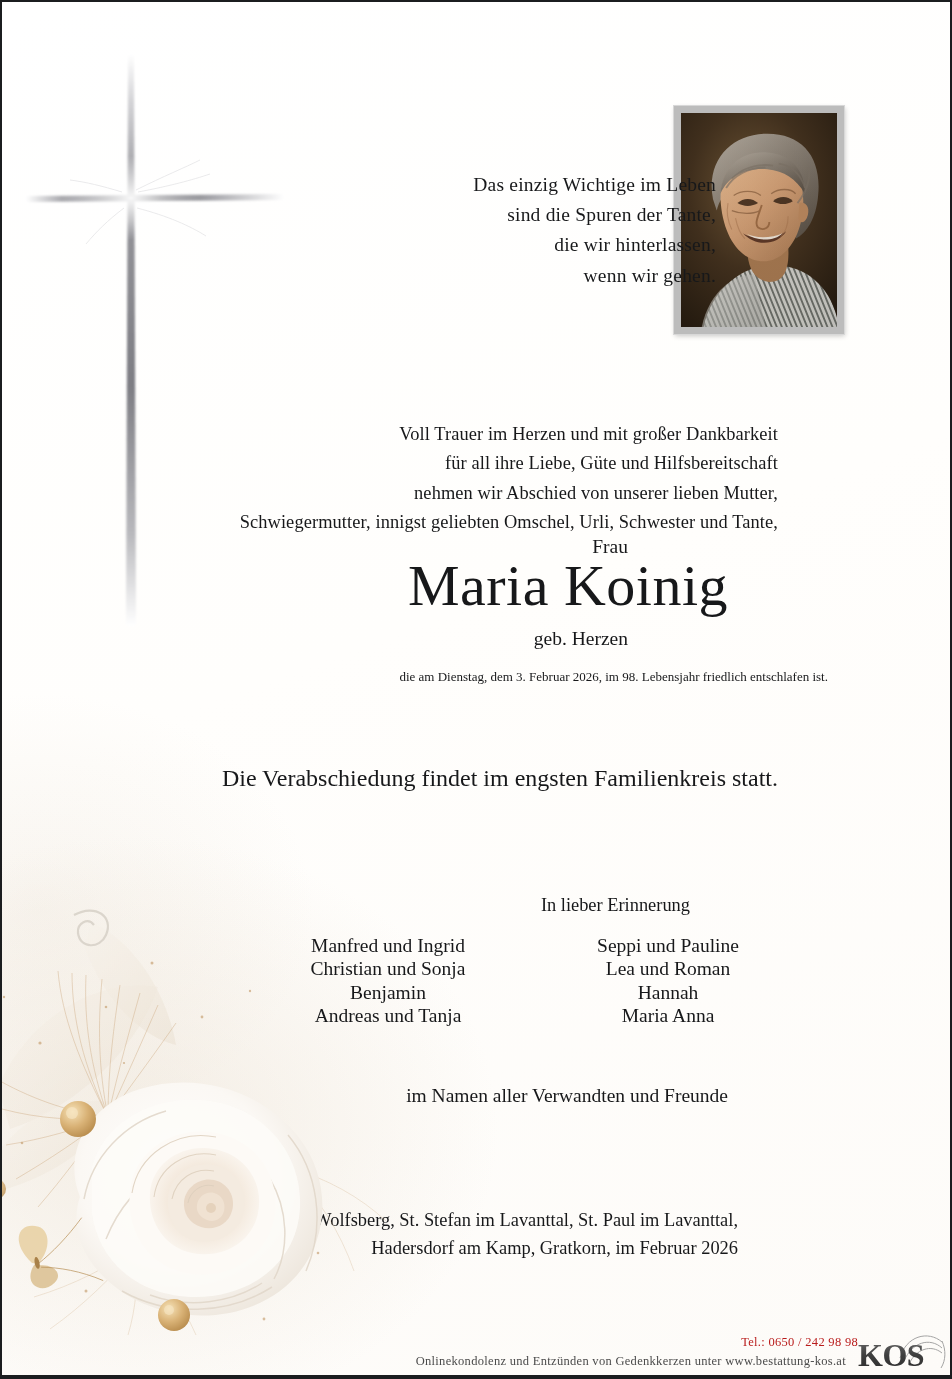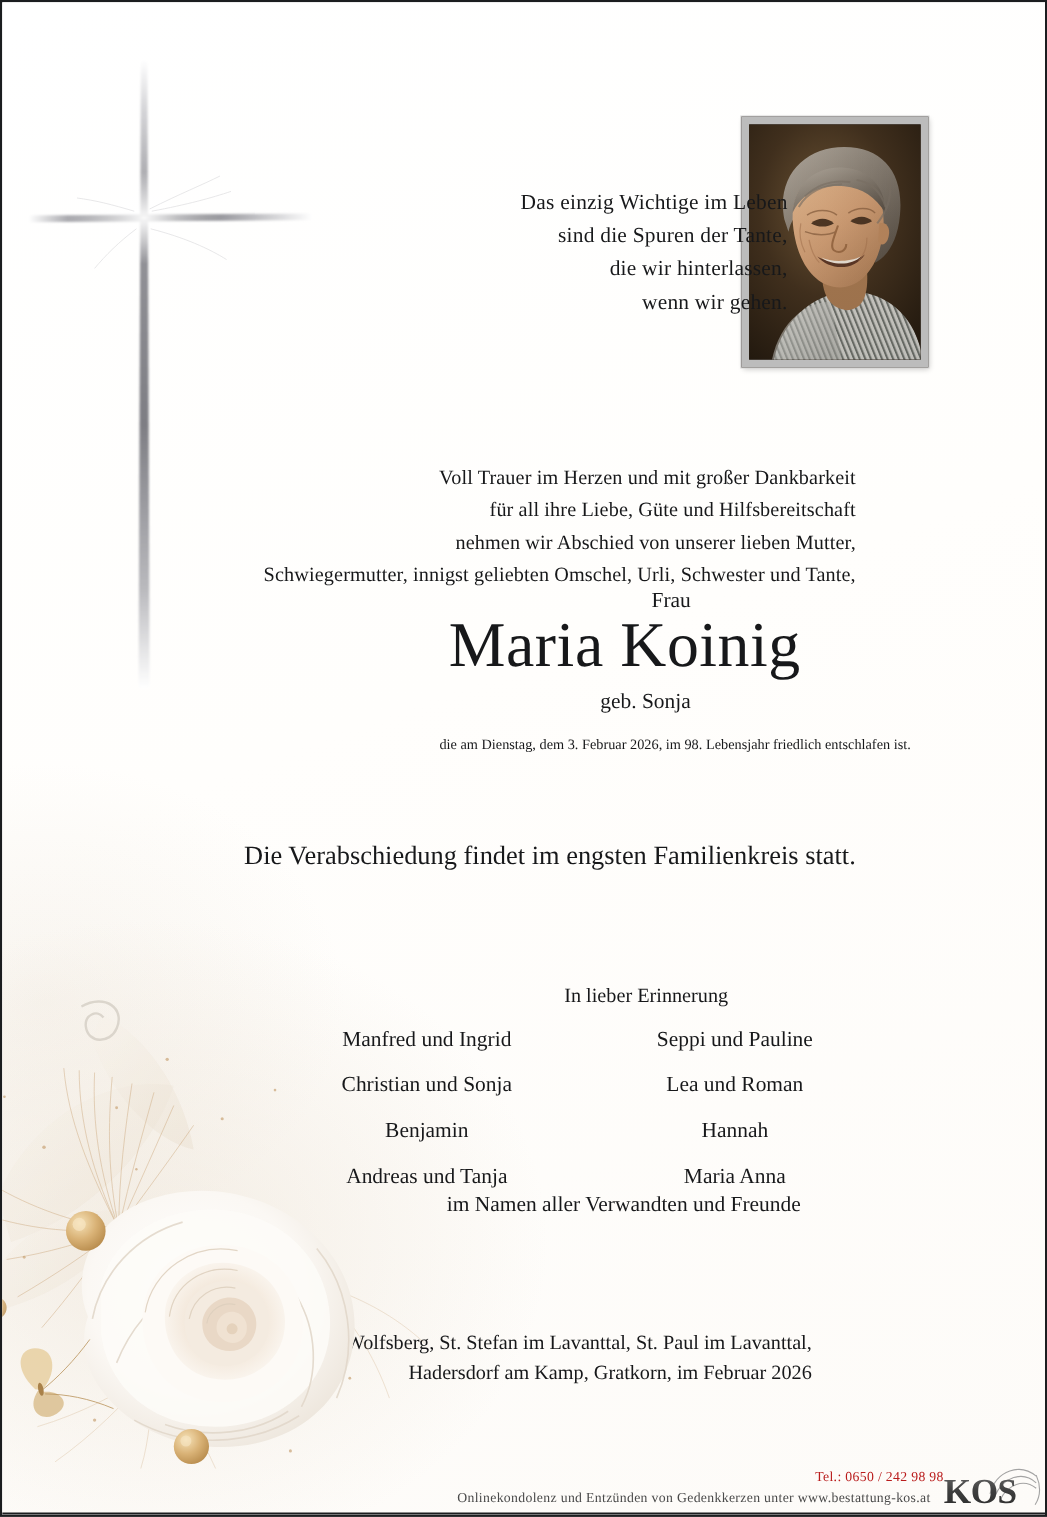--- a/index.html
+++ b/index.html
@@ -116,35 +116,34 @@
   }
 
   .farewell {
     left: 176px;
     top: 759px;
     width: 600px;
     font-size: 24px;
   }
 
   .memory-head {
-    left: 260px;
+    left: 288px;
     top: 890px;
     width: 400px;
     font-size: 18.4px;
   }
 
   
   .family {
     position: absolute;
     left: 246px;
     top: 932px;
     width: 560px;
     display: grid;
     grid-template-columns: 1fr 1fr;
-    row-gap: 18px;
     font-size: 19.5px;
     color: #17181a;
   }
   .family .cell {
     text-align: center;
     line-height: 1.2;
   }
 
   .in-name {
     left: 226px;
@@ -348,21 +347,21 @@
 
   <div class="txt intro">
     <div>Voll Trauer im Herzen und mit großer Dankbarkeit</div>
     <div>für all ihre Liebe, Güte und Hilfsbereitschaft</div>
     <div>nehmen wir Abschied von unserer lieben Mutter,</div>
     <div>Schwiegermutter, innigst geliebten Omschel, Urli, Schwester und Tante,</div>
   </div>
 
   <div class="txt salut">Frau</div>
   <div class="txt name">Maria Koinig</div>
-  <div class="txt maiden">geb. Sonja</div>
+  <div class="txt maiden">geb. Herzen</div>
   <div class="txt deathline">die am Dienstag, dem 3. Februar 2026, im 98. Lebensjahr friedlich entschlafen ist.</div>
 
   <div class="txt farewell">Die Verabschiedung findet im engsten Familienkreis statt.</div>
 
   <div class="txt memory-head">In lieber Erinnerung</div>
 
   <div class="family">
     <div class="cell">Manfred und Ingrid</div>
     <div class="cell">Seppi und Pauline</div>
     <div class="cell">Christian und Sonja</div>

